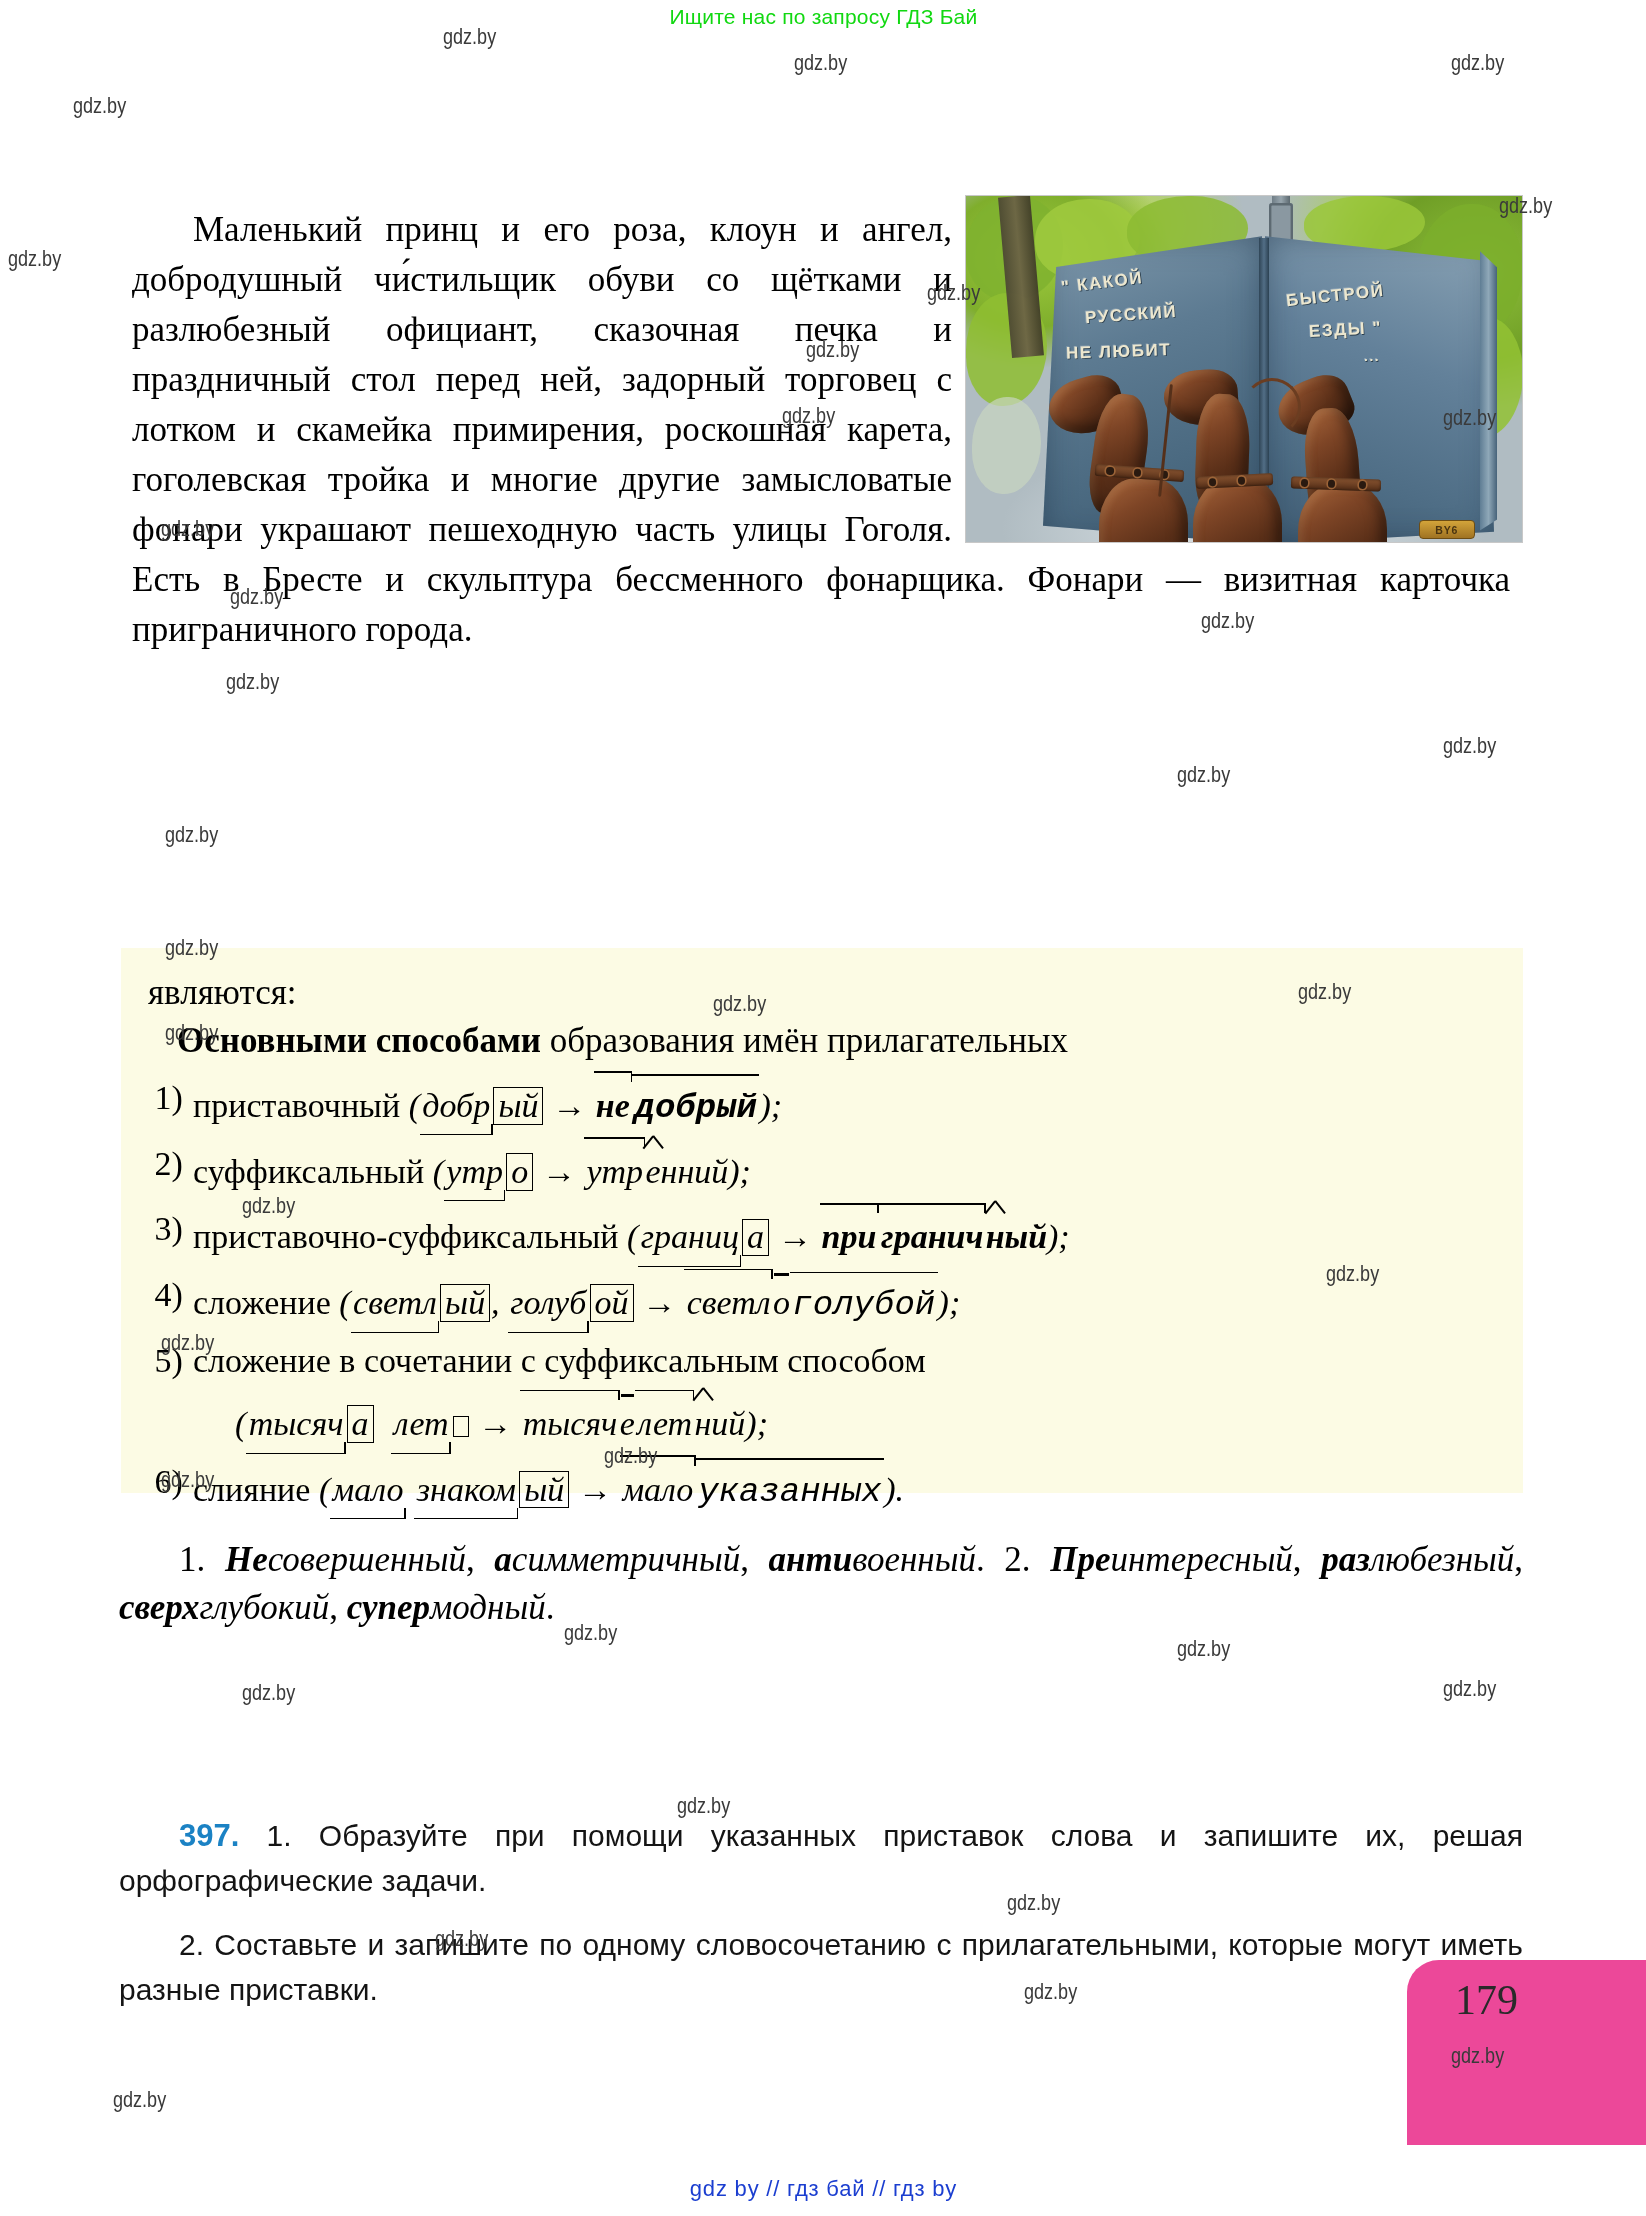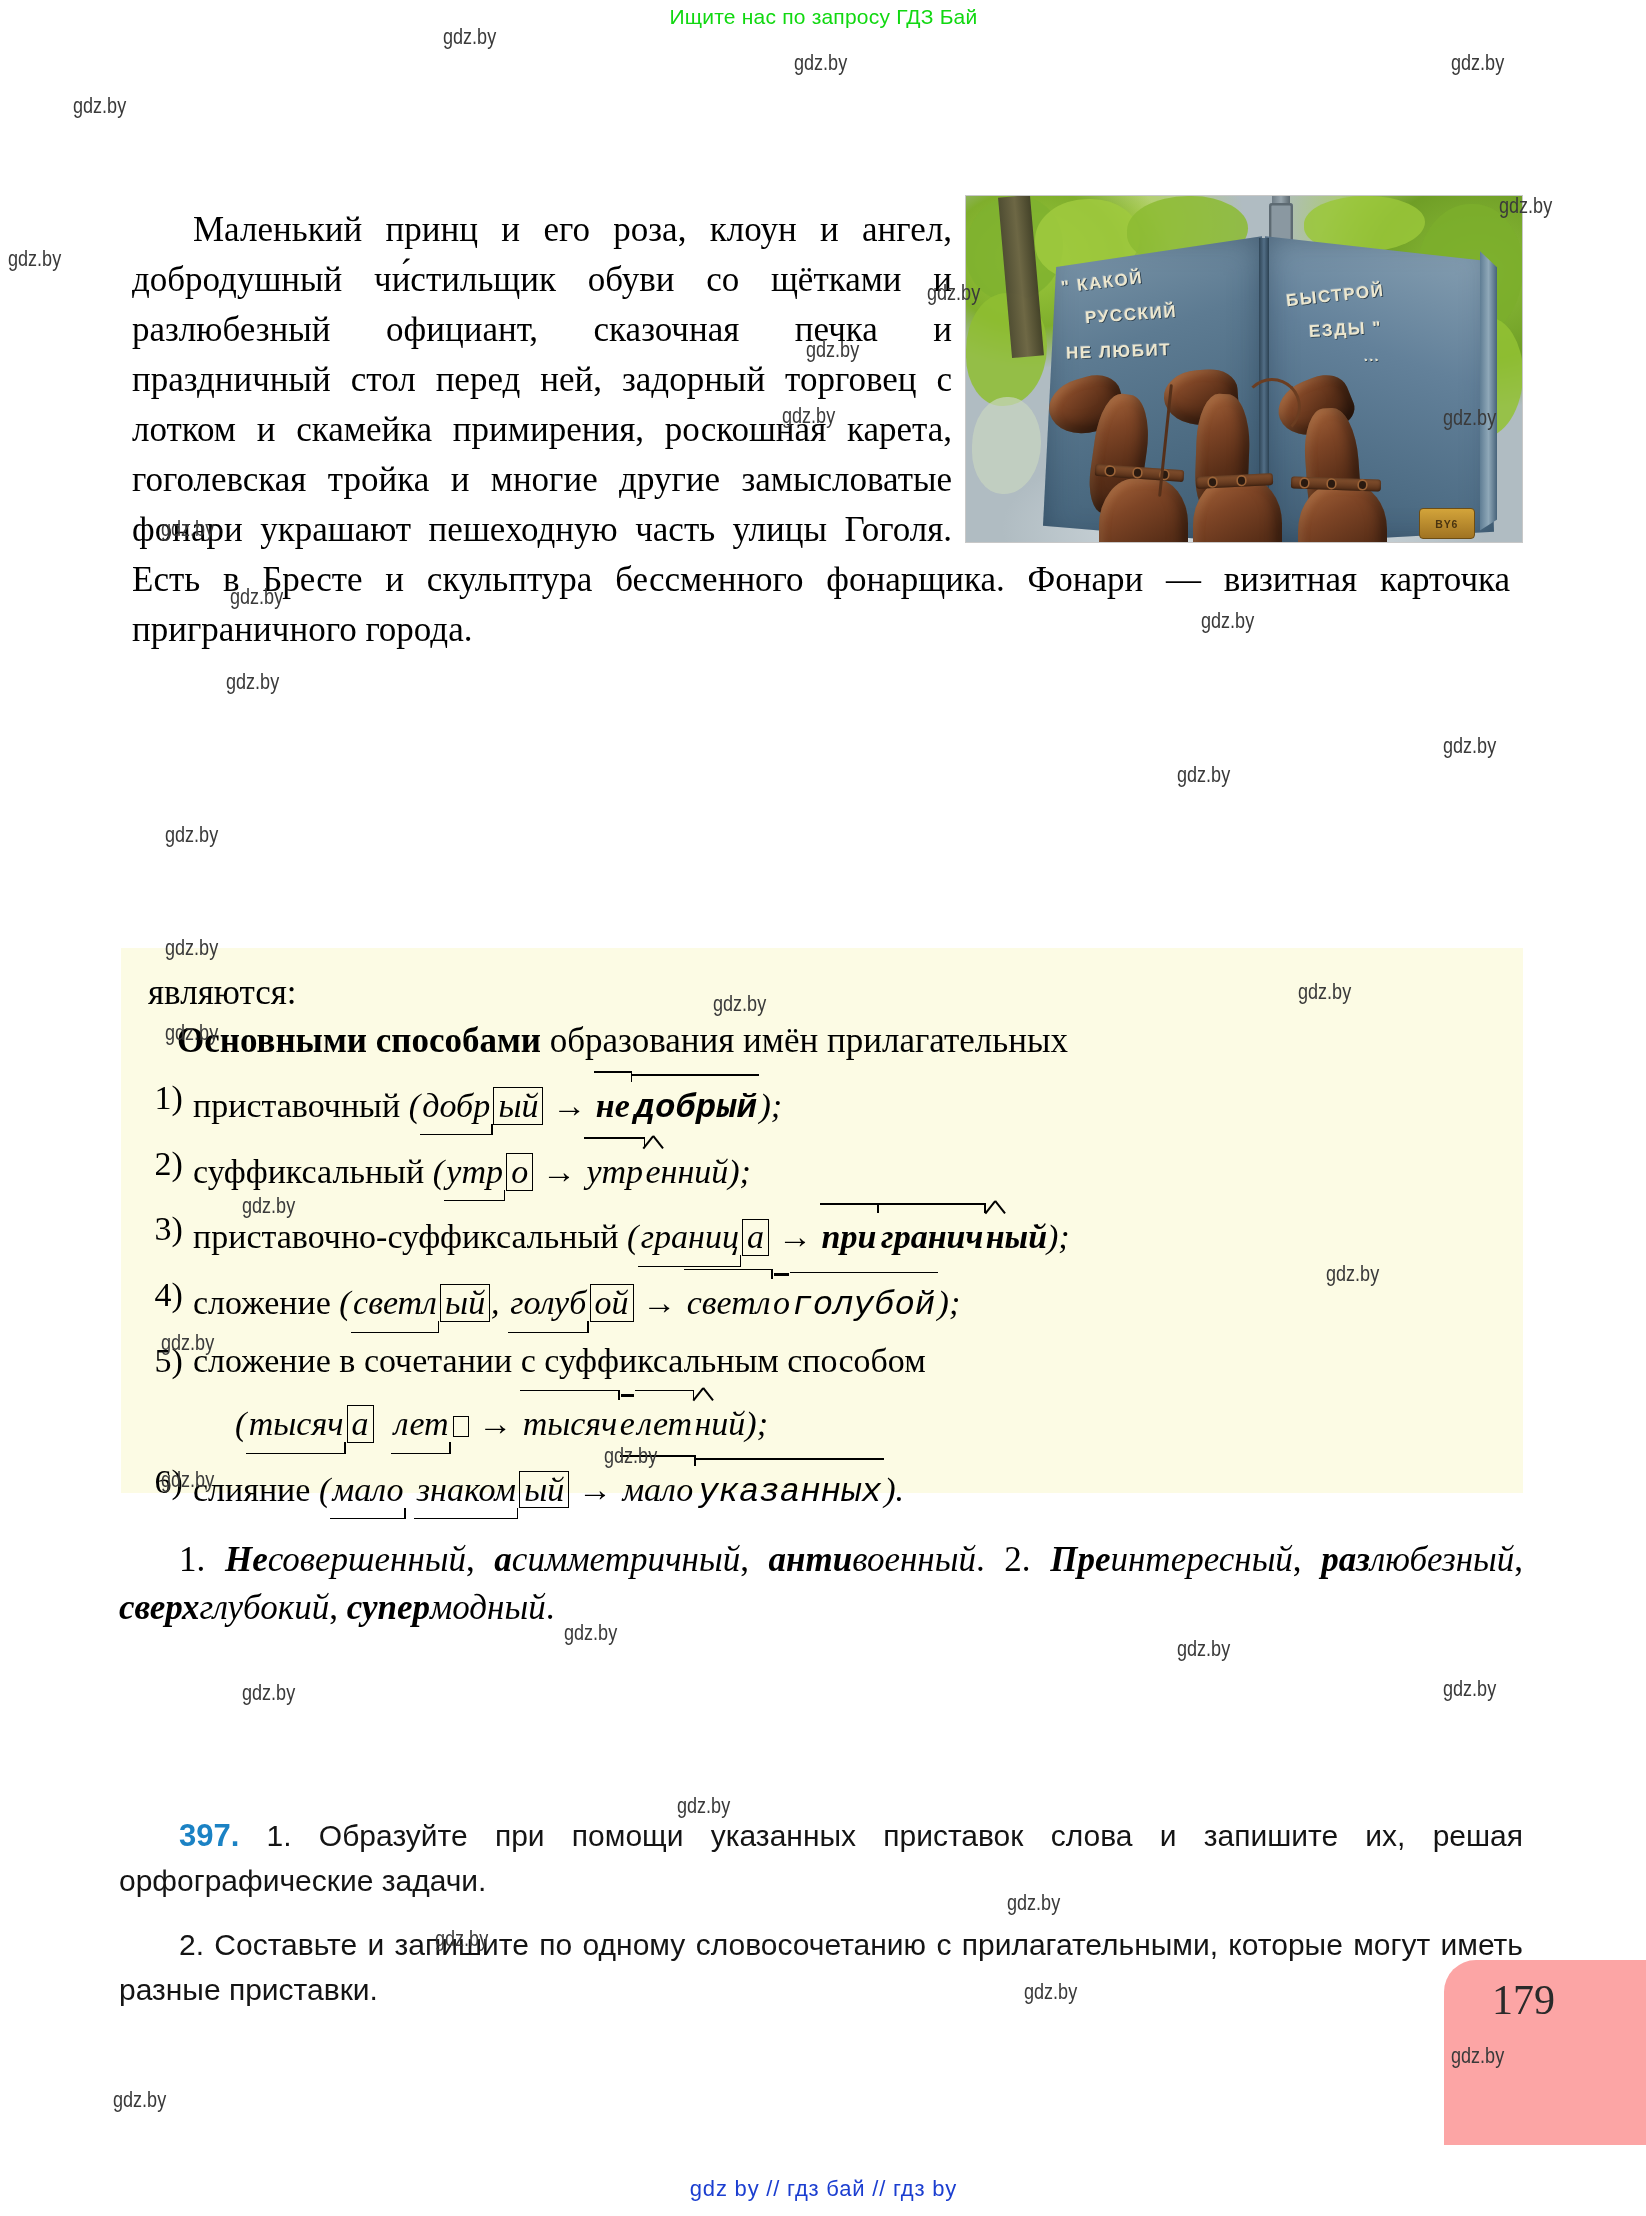--- a/index.html
+++ b/index.html
@@ -168,21 +168,21 @@
     background: linear-gradient(180deg,#8a5531,#512c16);
     border-radius: 3.2px;
     box-shadow: inset 0 0 3.2px rgba(0,0,0,.6);
   }
   .strap i {
     position:absolute; top:2.4px; width:7.3px; height:7.3px; border-radius:50%;
     background:#2a1a10; box-shadow: 0 0 0 1.6px #9c6438;
   }
   .plaque {
     position:absolute; right:19.3px; bottom:4.8px;
-    width:56px; height:31px;
+    width:56px; height:19px;
     background: linear-gradient(180deg,#d3a43a,#a07322);
     border:1.6px solid #6d4d14;
     border-radius:4px;
     color:#4a3410; font-size:10.5px; font-weight:bold;
     font-family:"Liberation Sans",sans-serif;
     display:flex; align-items:center; justify-content:center;
     letter-spacing:0.8px;
   }
 
   
@@ -334,22 +334,22 @@
     margin:0;
     color:#000;
   }
   .wordlist .pfx { font-style: italic; font-weight: bold; }
   .wordlist .stem { font-style: italic; }
 
   
   .pagecorner {
     position:absolute;
     right:0; bottom:71px;
-    width: 203px; height: 185px;
-    background:#fca5a5;
+    width: 240px; height: 185px;
+    background:#ec4899;
     border-top-left-radius: 32px;
     z-index: 6;
   }
   .pagenum {
     position:absolute;
     left: 48px; top: 16px;
     font-family:"Liberation Serif", serif;
     font-size: 42px;
     color:#2a2a2a;
   }

